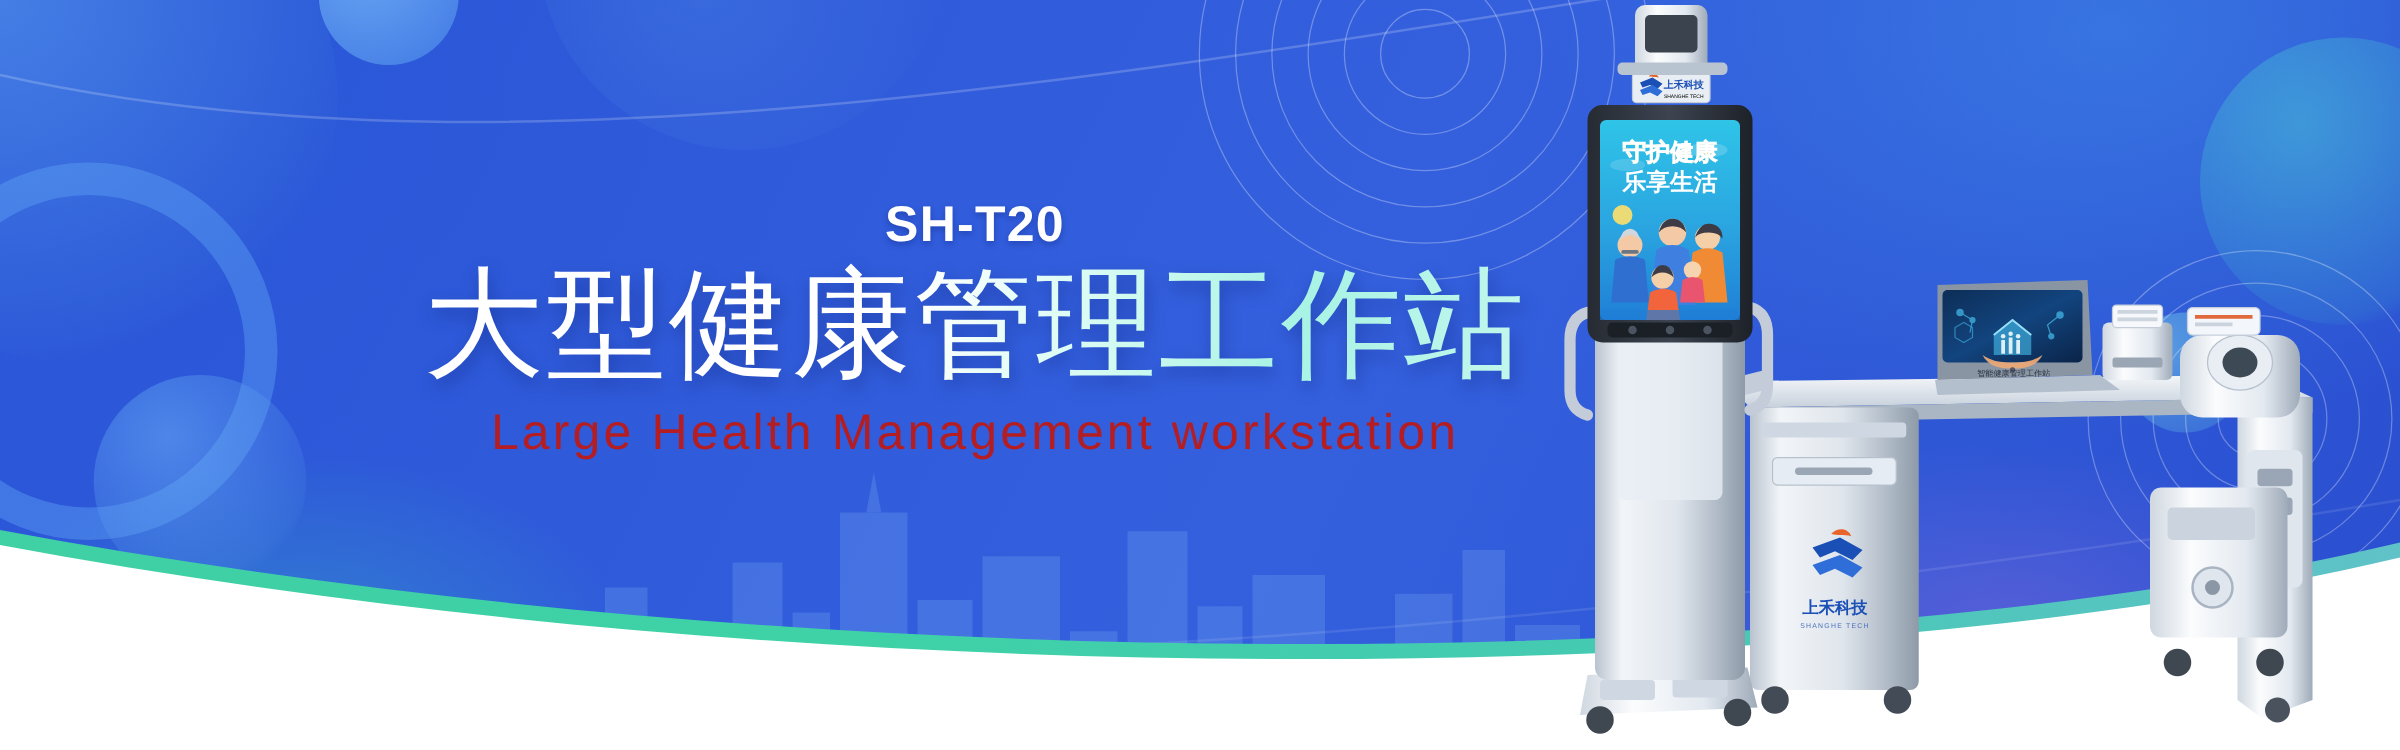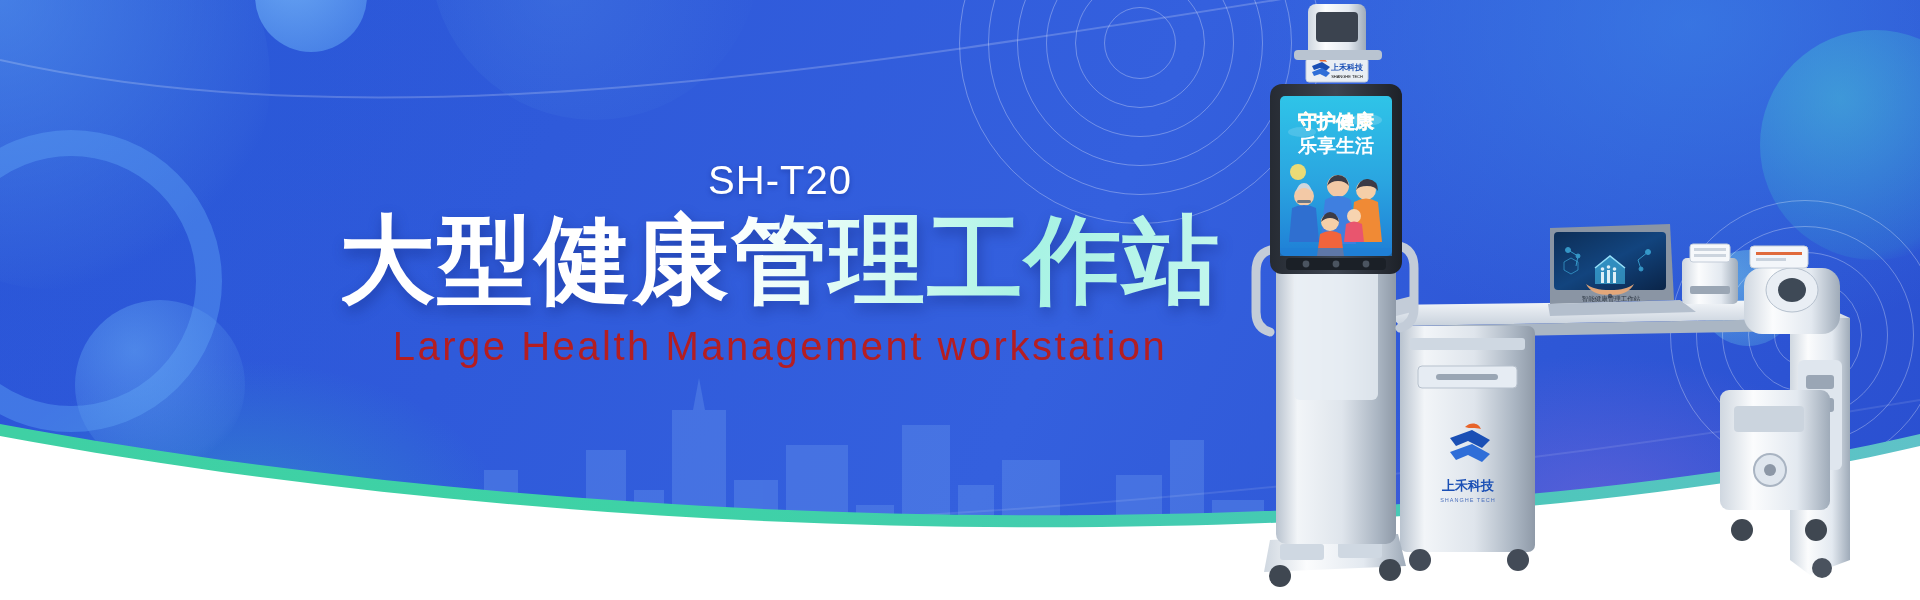--- a/index.html
+++ b/index.html
@@ -42,25 +42,25 @@
   .arcs{position:absolute;}
   .arcs i{position:absolute;border-radius:50%;border:1.4px solid rgba(255,255,255,.30);
     left:50%;top:50%;transform:translate(-50%,-50%);}
 
   
   .skyline{position:absolute;left:0;bottom:0;width:1400px;height:250px;opacity:.34;}
 
   
   .copy{position:absolute;left:300px;top:160px;width:960px;text-align:center;}
   .model{
-    font-size:40px;font-weight:normal;color:#ffffff;letter-spacing:1px;
+    font-size:40px;font-weight:bold;color:#ffffff;letter-spacing:1px;
     text-shadow:0 2px 5px rgba(10,30,110,.35);margin:0 0 8px 0;line-height:1;
   }
   .headline{
-    font-size:96px;font-weight:bold;line-height:1.08;margin:0;
+    font-size:96px;font-weight:normal;line-height:1.08;margin:0;
     letter-spacing:2px;
     background:linear-gradient(100deg,#ffffff 0%,#ffffff 44%,#d6fbf2 60%,#a8f3e4 76%,#c9f7ef 100%);
     -webkit-background-clip:text;background-clip:text;color:transparent;
     filter:drop-shadow(2px 6px 7px rgba(15,35,120,.45));
     white-space:nowrap;
   }
   .subline{
     font-size:40px;font-weight:300;color:#b91c1c;letter-spacing:2.5px;
     margin:14px 0 0 0;line-height:1;white-space:nowrap;
     opacity:.97;

